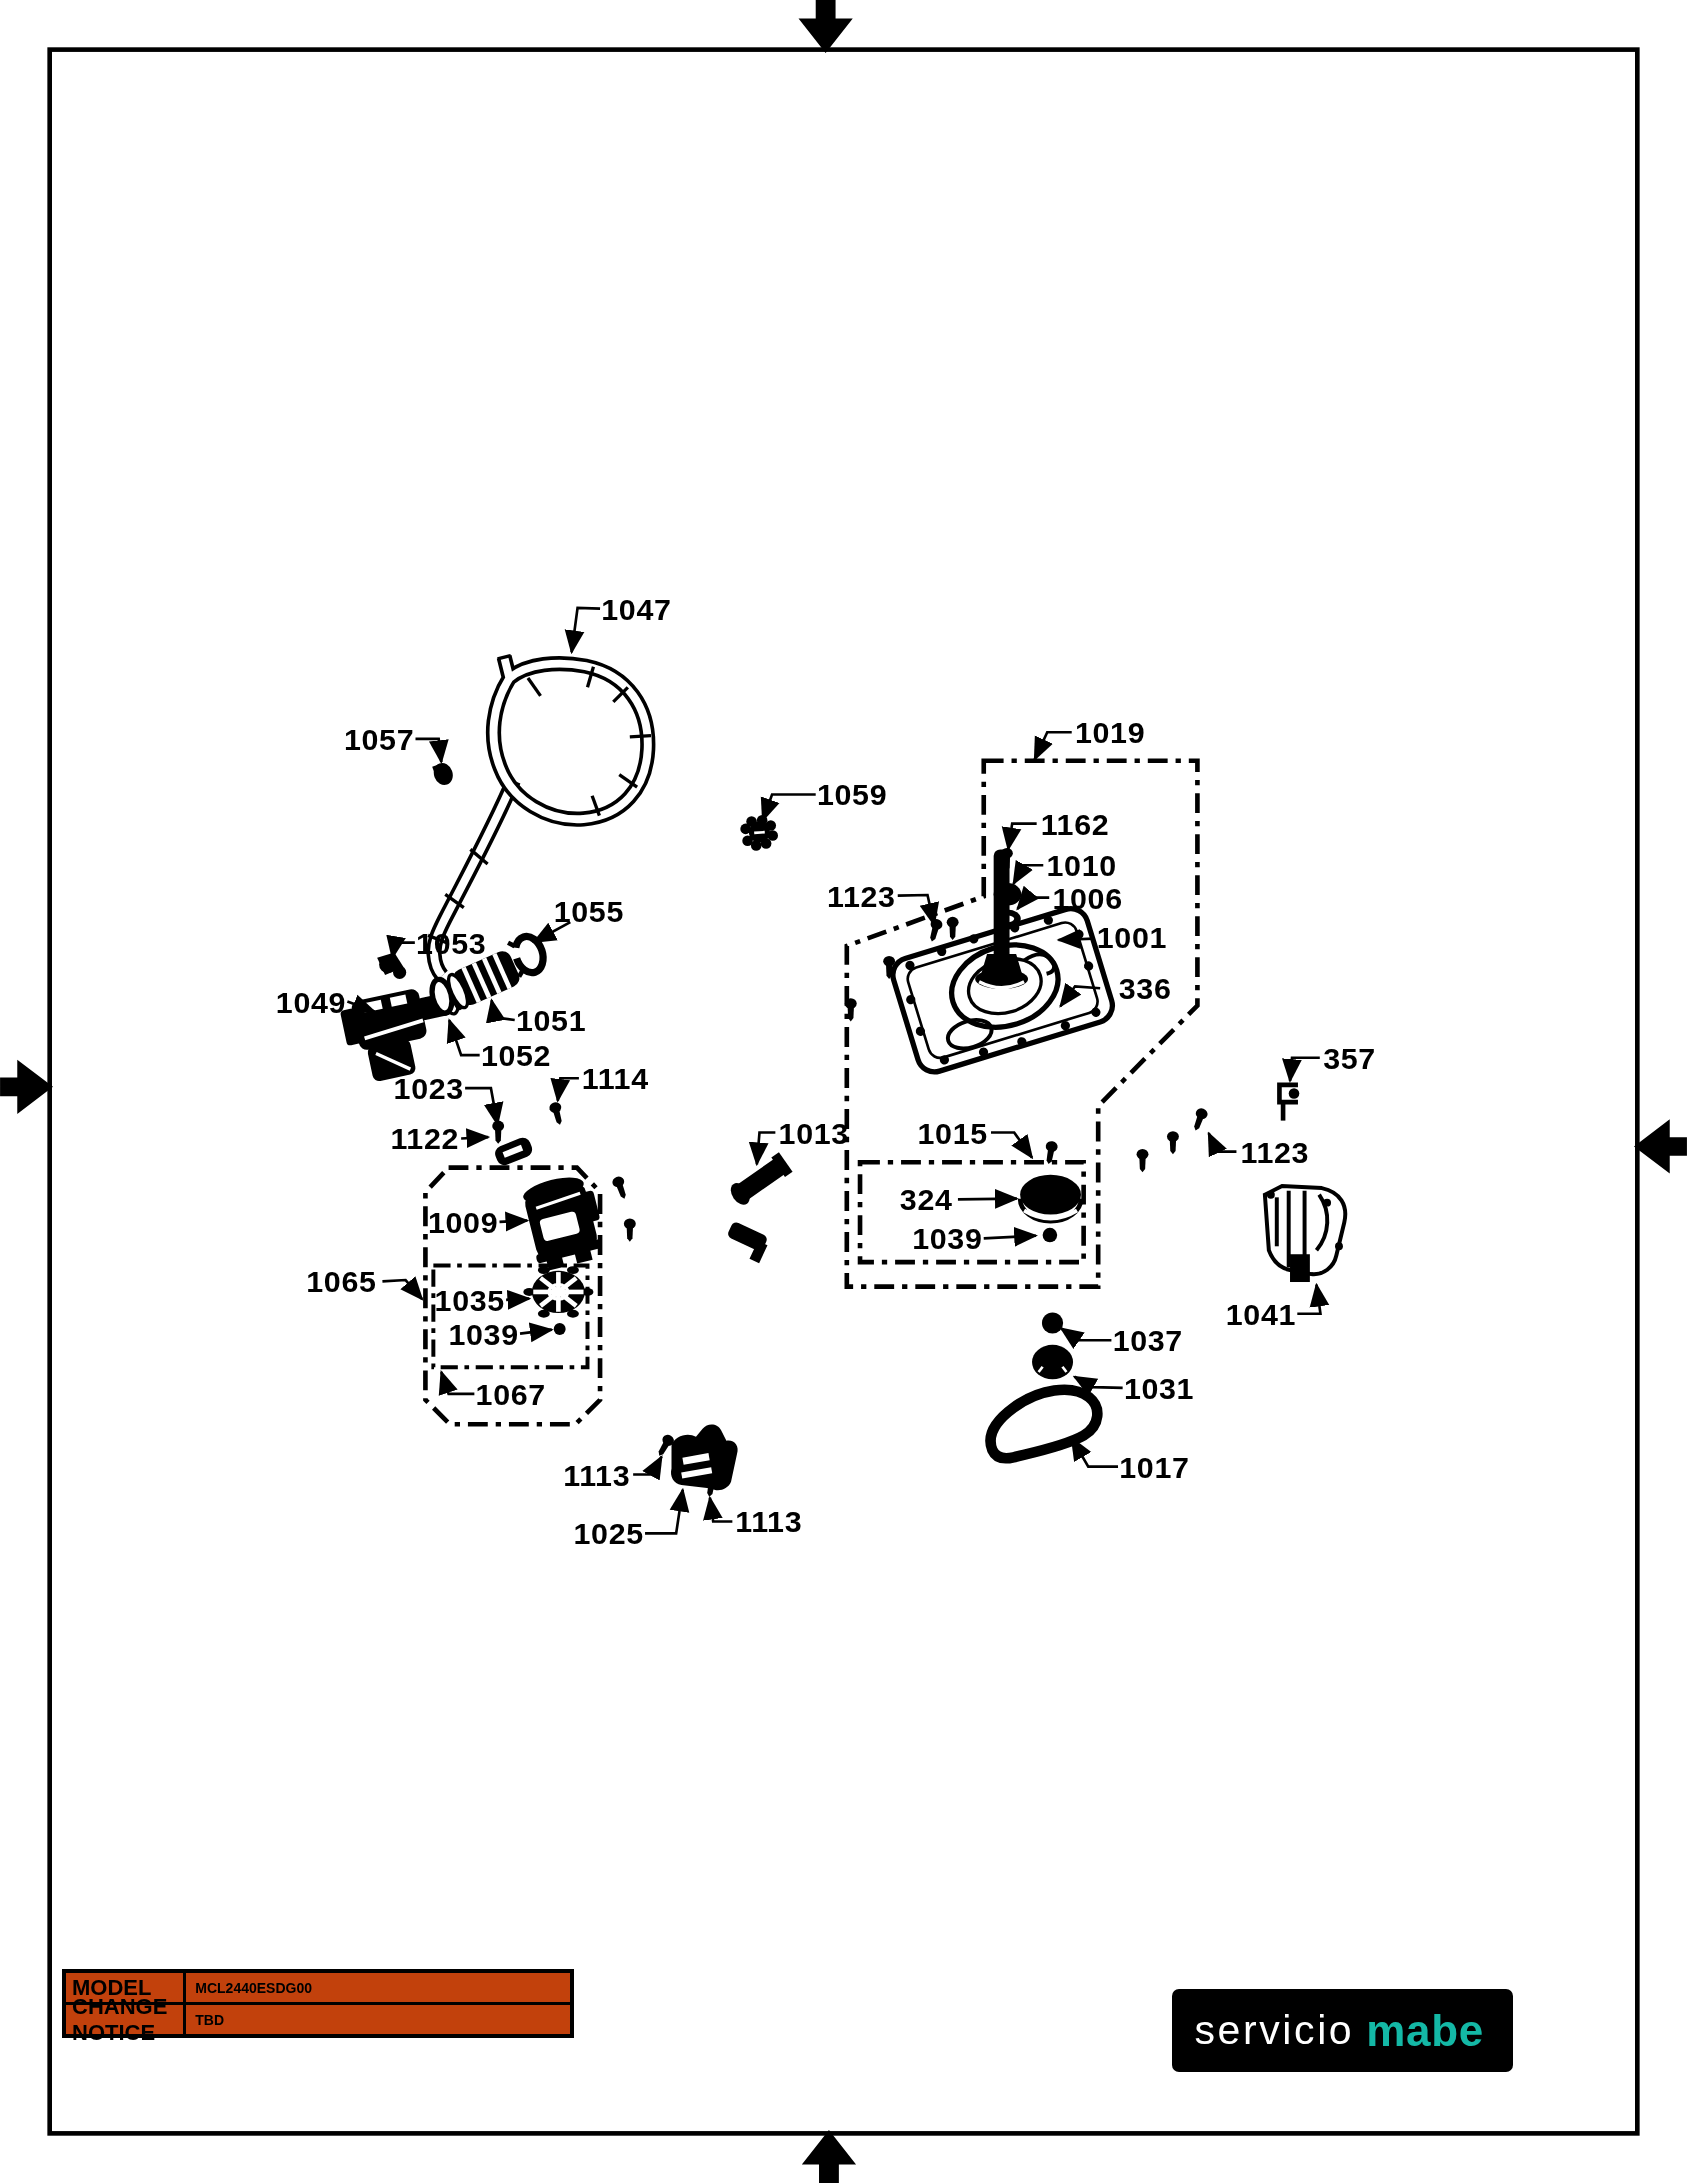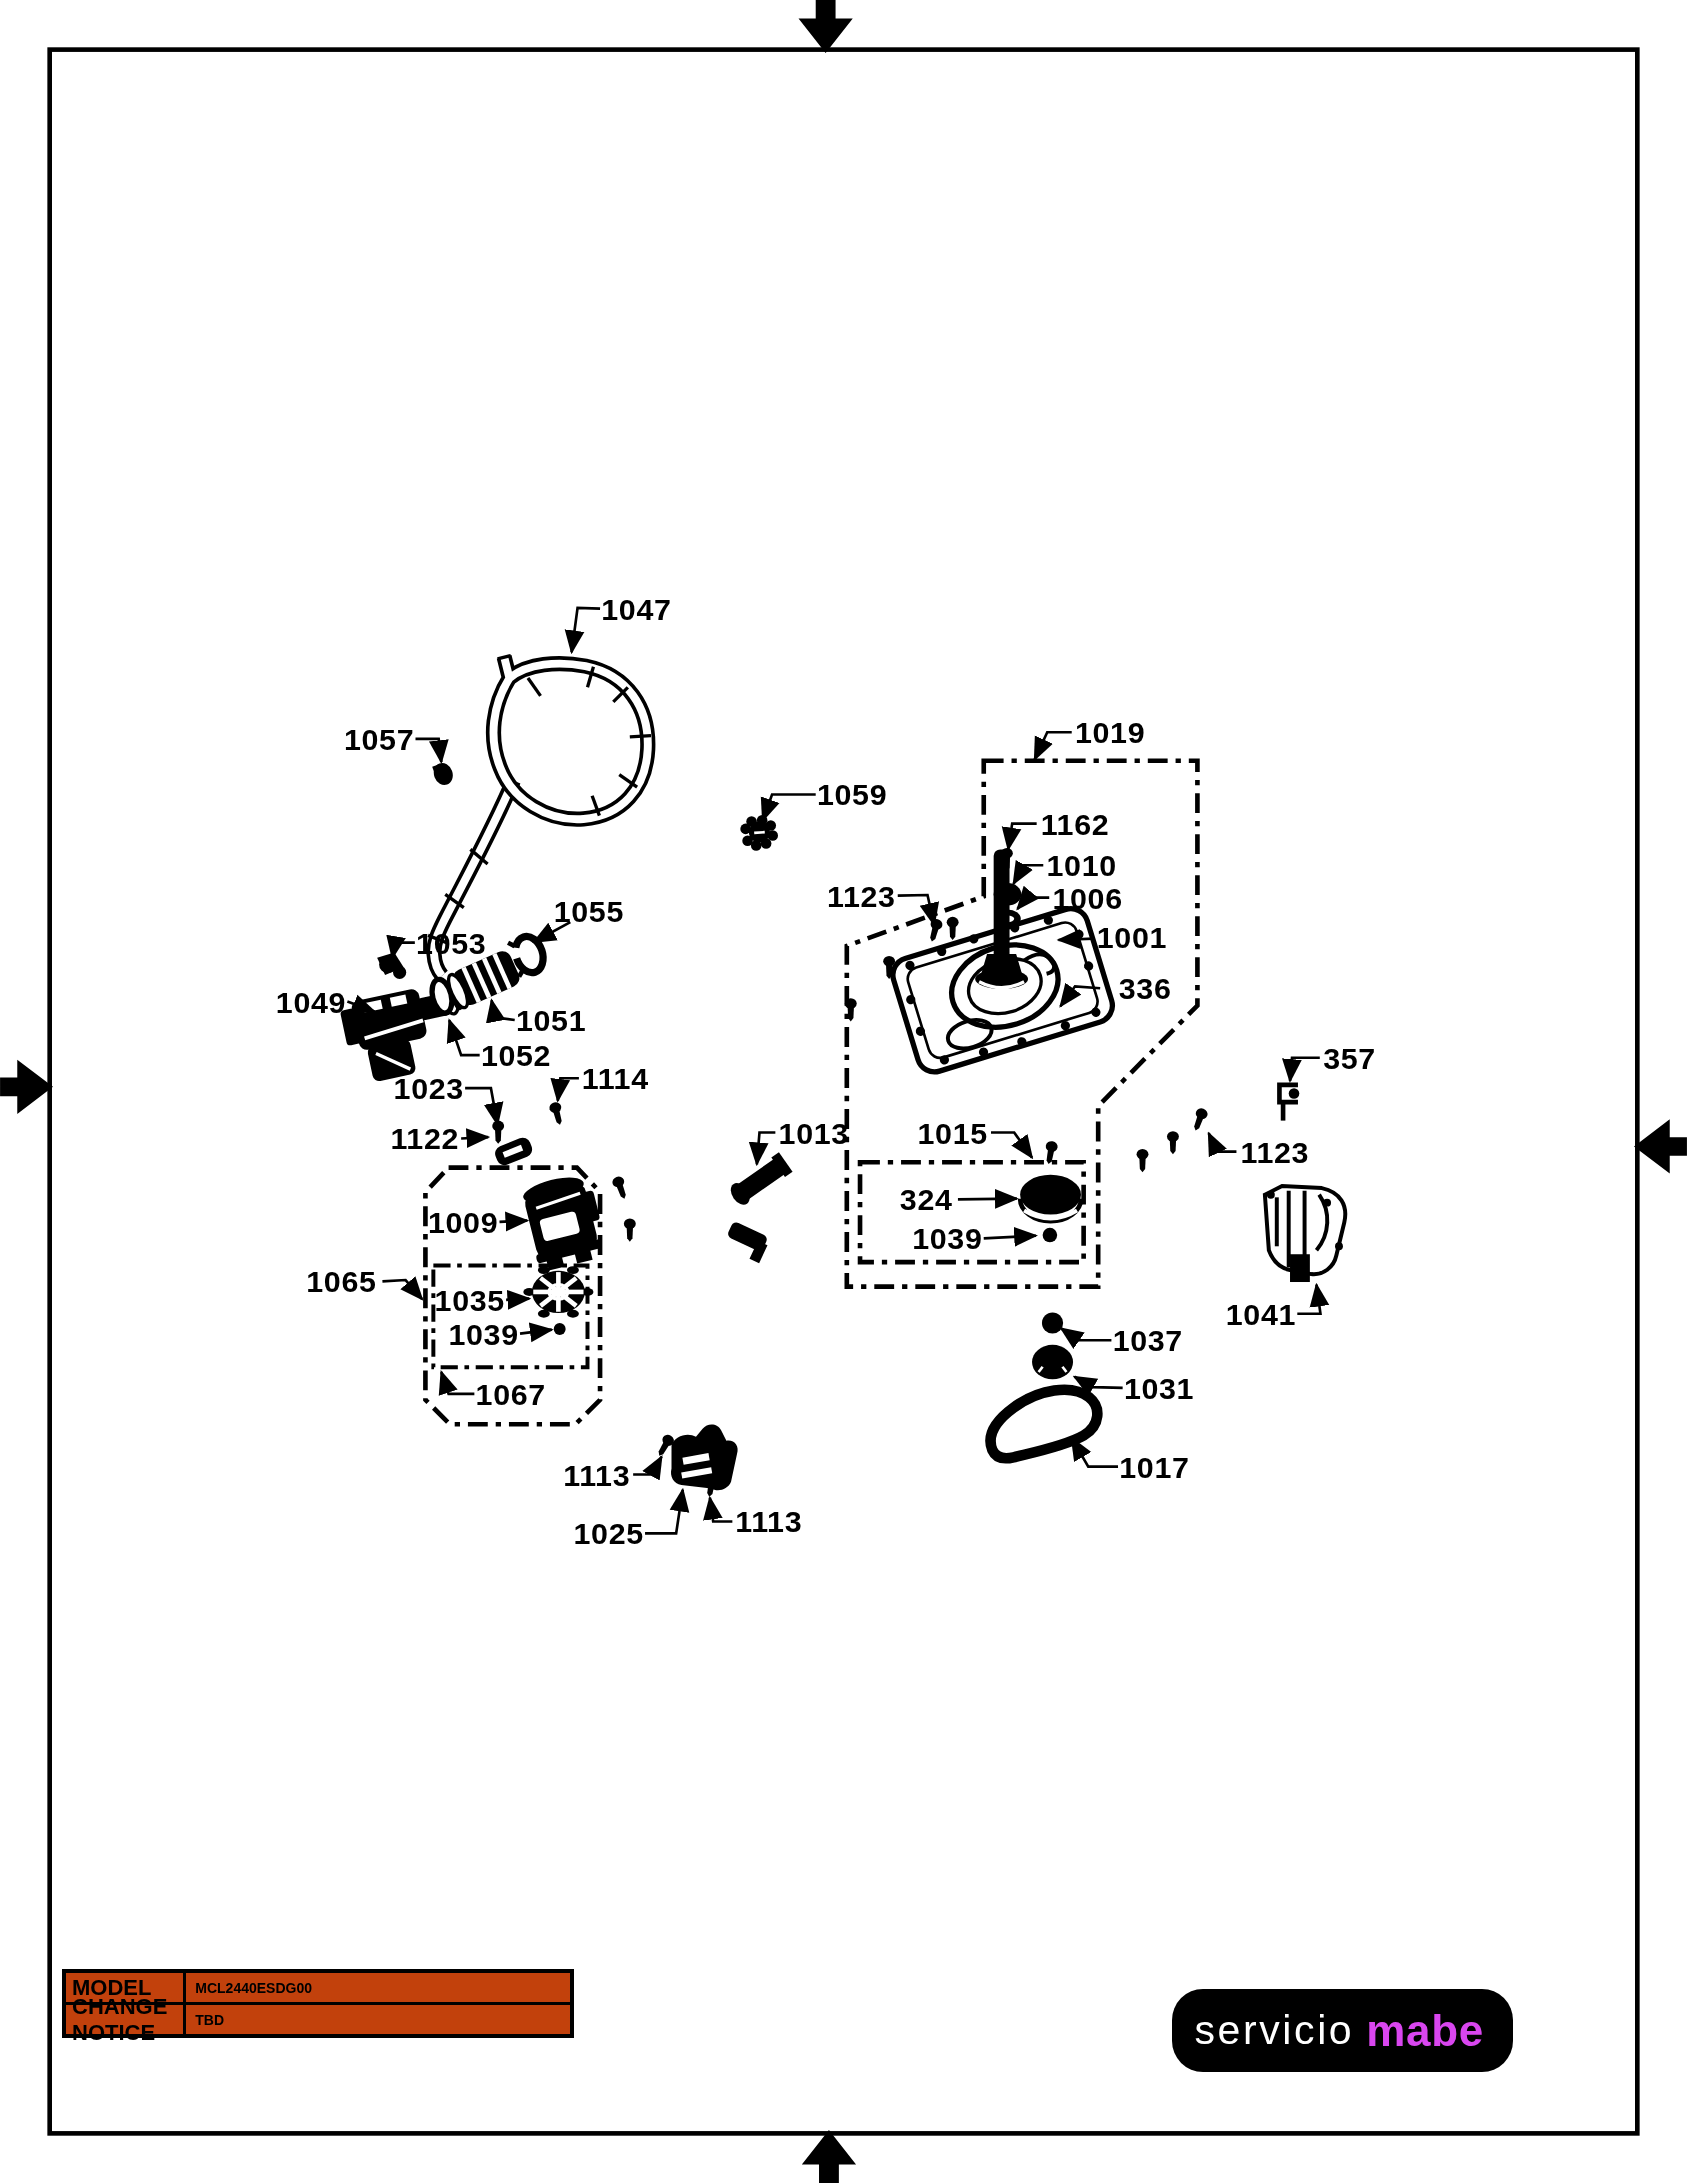--- a/index.html
+++ b/index.html
@@ -11,23 +11,23 @@
   .dashdot2{fill:none;stroke:#000;stroke-width:6;stroke-dasharray:26 10 7 10;}
   .ink{fill:#000;}
   .tube-b{fill:none;stroke:#000;stroke-width:23;}
   .tube-w{fill:none;stroke:#fff;stroke-width:12;}
   .tick{stroke:#000;stroke-width:5;}
   .info-table{position:absolute;left:62px;top:1969px;width:504px;border:4.6px solid #000;background:#c2410c;}
   .info-row{display:flex;height:29px;border-bottom:3.3px solid #000;align-items:center;}
   .info-row:last-child{border-bottom:none;}
   .info-label{width:111px;flex:0 0 111px;border-right:3.3px solid #000;font-weight:700;font-size:22px;padding-left:6px;height:100%;display:flex;align-items:center;}
   .info-value{font-weight:700;font-size:14px;padding-left:9.3px;}
-  .brand-logo{position:absolute;left:1172px;top:1989px;width:341px;height:83px;background:#000;border-radius:31px;display:flex;align-items:center;padding-left:22.5px;box-sizing:border-box;}
+  .brand-logo{position:absolute;left:1172px;top:1989px;width:341px;height:83px;background:#000;border-radius:7px;display:flex;align-items:center;padding-left:22.5px;box-sizing:border-box;}
   .brand-light{color:#fff;font-size:41px;font-weight:400;letter-spacing:2.6px;}
-  .brand-bold{color:#d946ef;font-size:44px;font-weight:700;margin-left:12px;letter-spacing:0.7px;}
+  .brand-bold{color:#14b8a6;font-size:44px;font-weight:700;margin-left:12px;letter-spacing:0.7px;}
 </style>
 </head>
 <body>
 
 <div class="page">
 
 <svg class="diagram-svg" width="1687" height="2183" viewBox="0 0 2550 3300">
   <defs>
     <marker id="ah" viewBox="0 0 12 12" refX="11" refY="6" markerWidth="9" markerHeight="9" orient="auto">
       <path d="M0 1 L12 6 L0 11 Z" fill="#000"></path>

